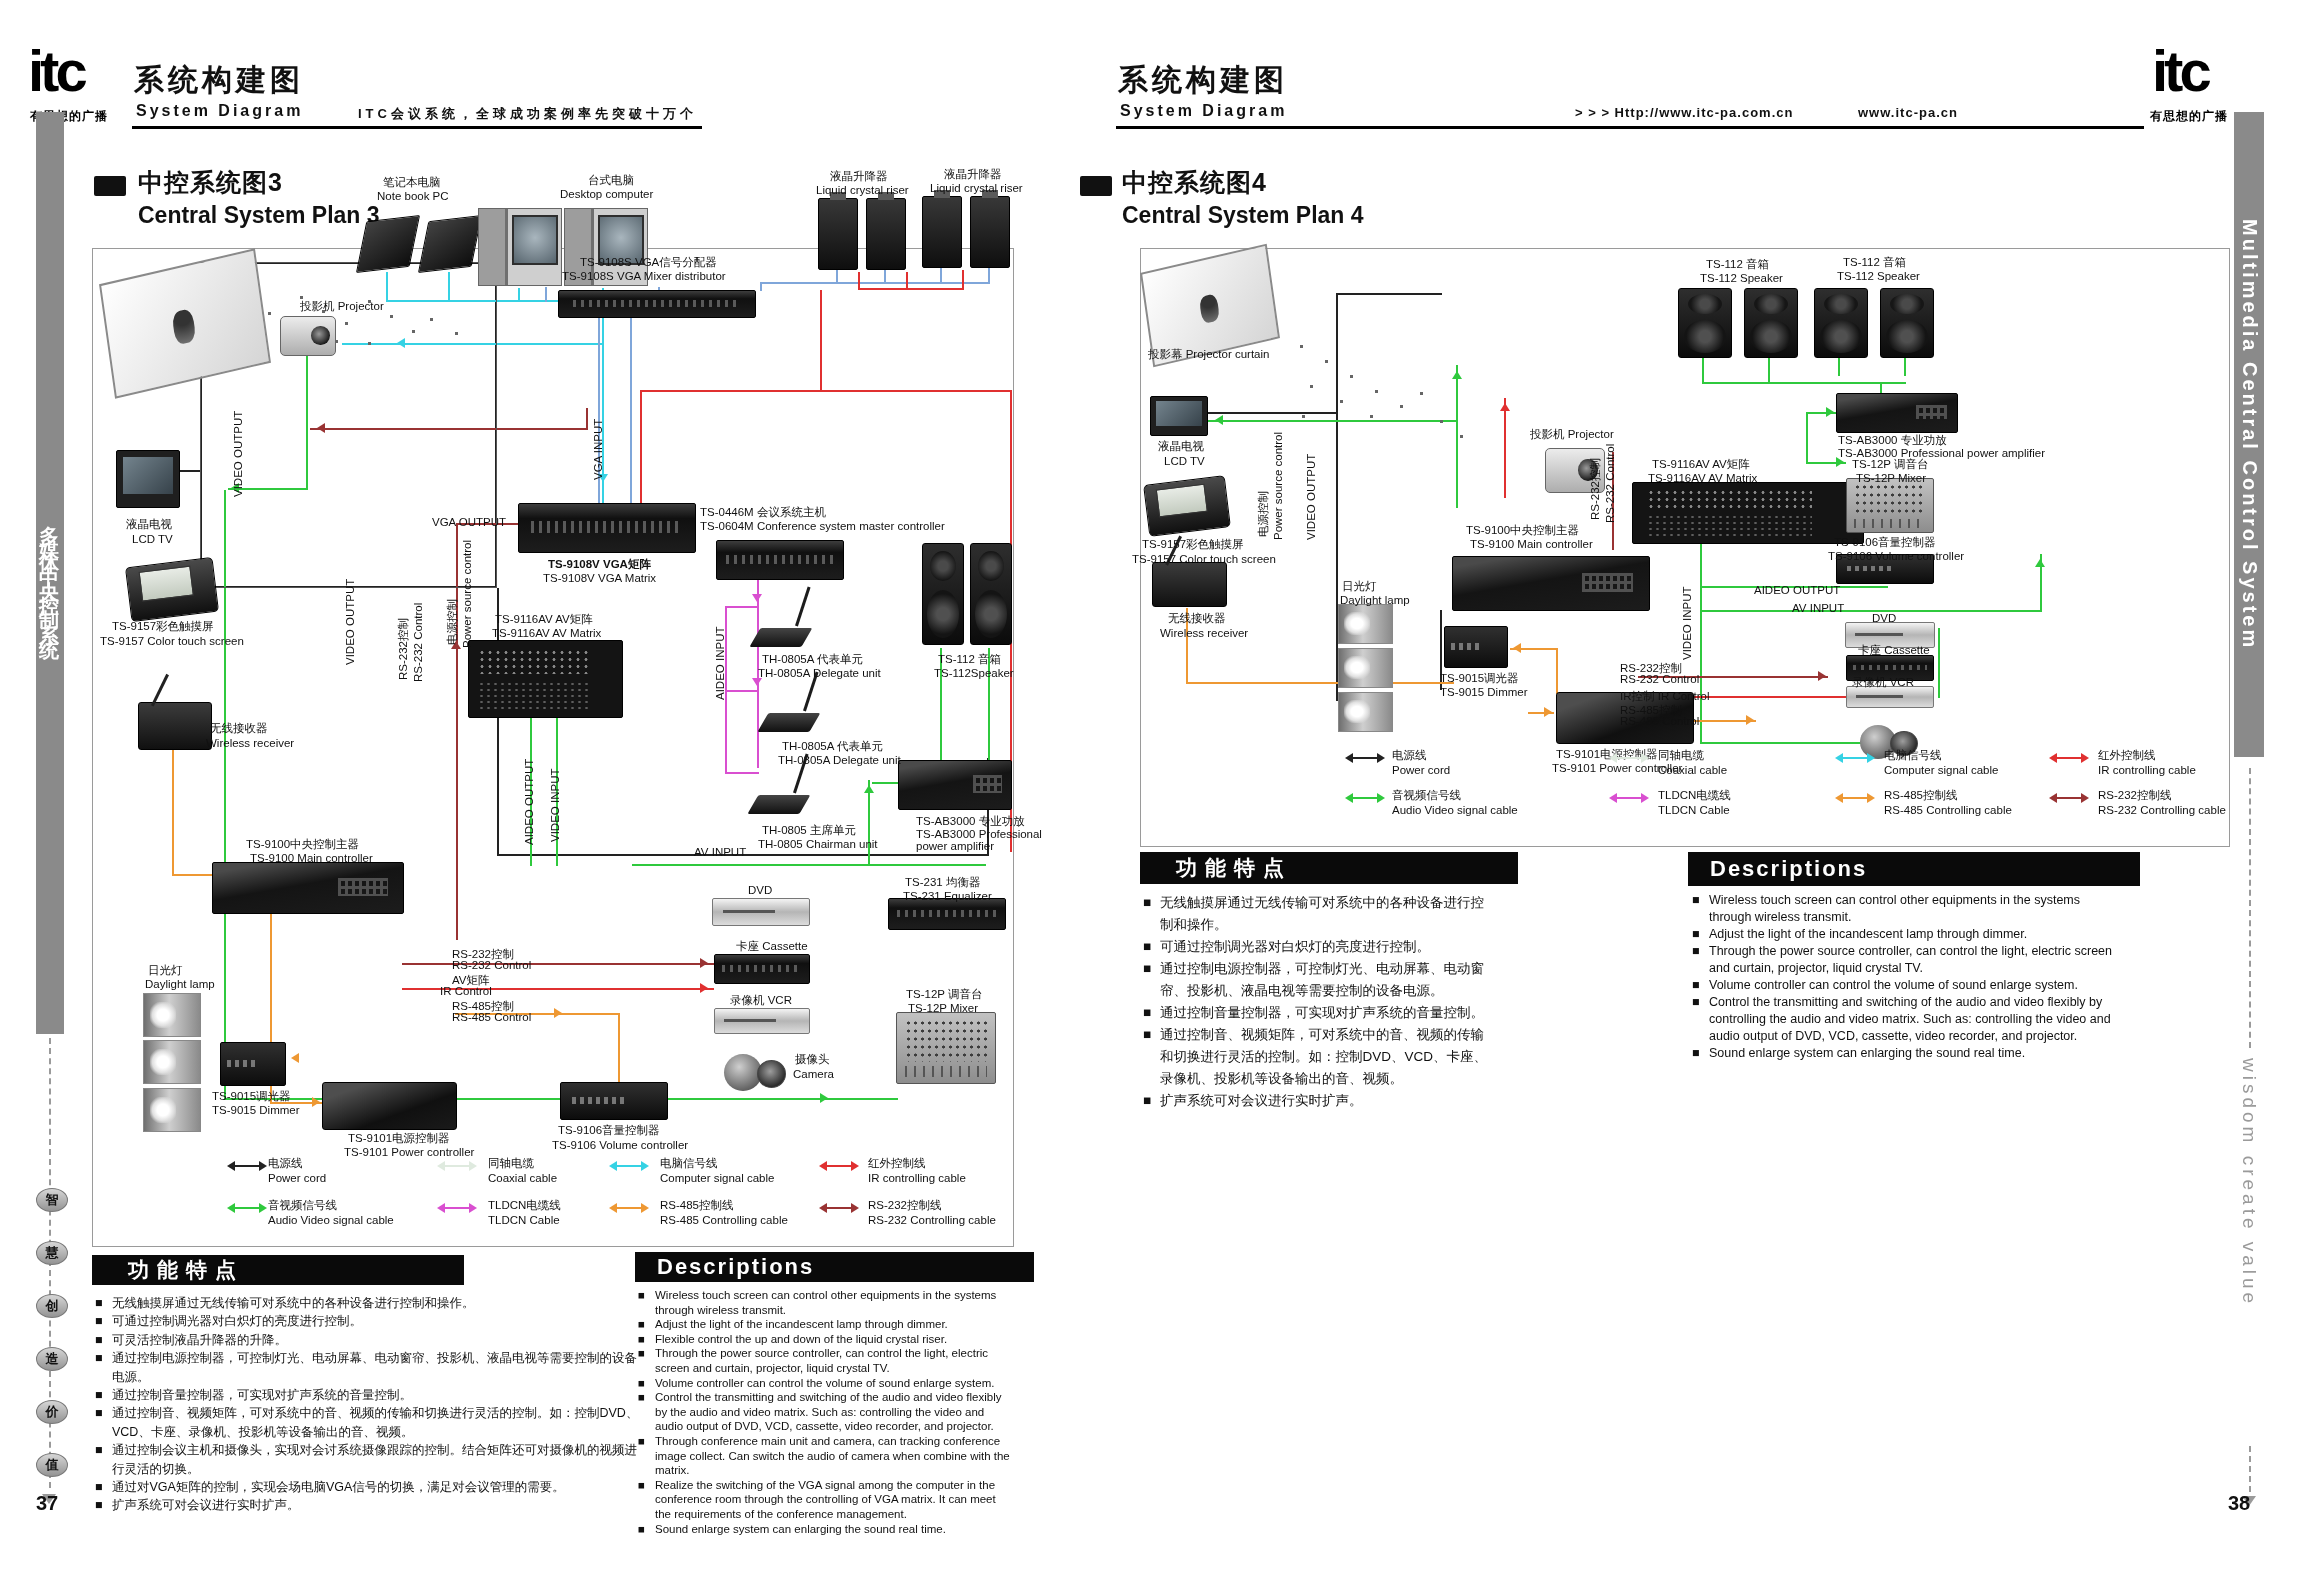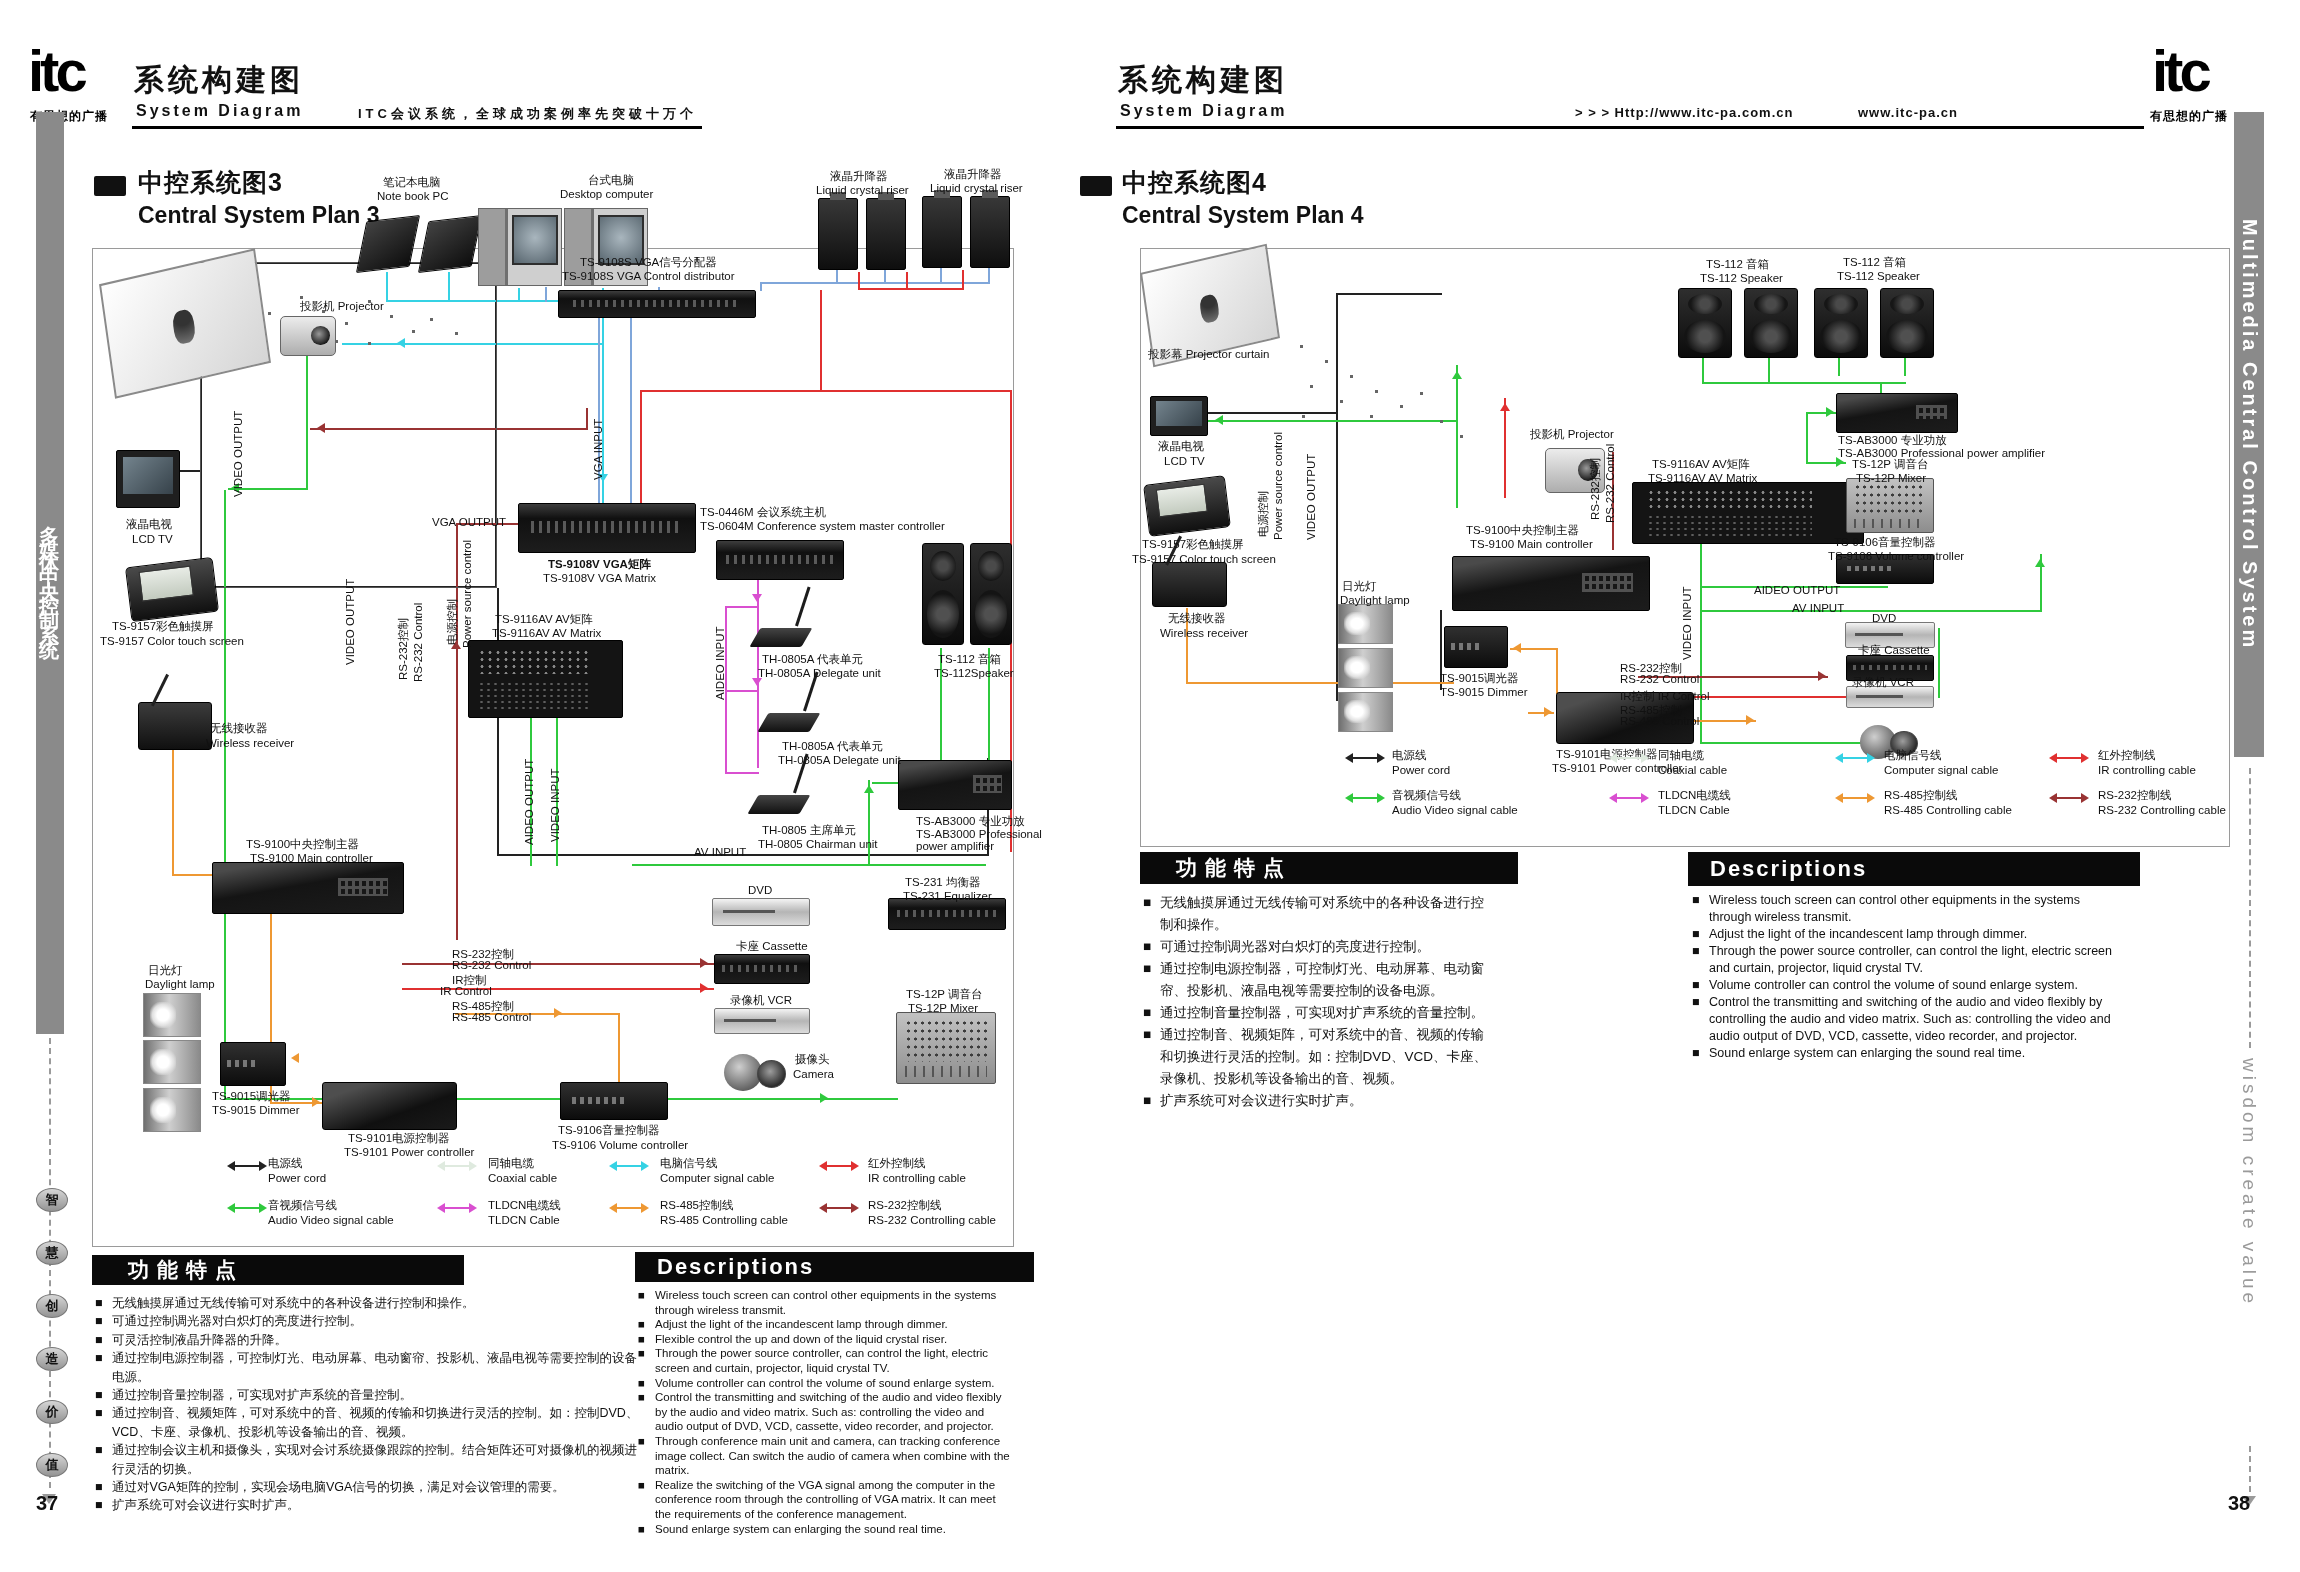--- a/index.html
+++ b/index.html
@@ -335,21 +335,21 @@
       <div class="lbl" style="left: 300px; top: 300px;">投影机 Projector</div>
       <div class="lbl" style="left: 383px; top: 176px;">笔记本电脑</div>
       <div class="lbl" style="left: 377px; top: 190px;">Note book PC</div>
       <div class="lbl" style="left: 588px; top: 174px;">台式电脑</div>
       <div class="lbl" style="left: 560px; top: 188px;">Desktop computer</div>
       <div class="lbl" style="left: 830px; top: 170px;">液晶升降器</div>
       <div class="lbl" style="left: 816px; top: 184px;">Liquid crystal riser</div>
       <div class="lbl" style="left: 944px; top: 168px;">液晶升降器</div>
       <div class="lbl" style="left: 930px; top: 182px;">Liquid crystal riser</div>
       <div class="lbl" style="left: 580px; top: 256px;">TS-9108S VGA信号分配器</div>
-      <div class="lbl" style="left: 562px; top: 270px;">TS-9108S VGA Control distributor</div>
+      <div class="lbl" style="left: 562px; top: 270px;">TS-9108S VGA Mixer distributor</div>
       <div class="lbl" style="left: 126px; top: 518px;">液晶电视</div>
       <div class="lbl" style="left: 132px; top: 533px;">LCD TV</div>
       <div class="lbl rot" style="left: 592px; top: 480px;">VGA INPUT</div>
       <div class="lbl" style="left: 432px; top: 516px;">VGA OUTPUT</div>
       <div class="lbl" style="left: 548px; top: 558px; font-weight: bold;">TS-9108V VGA矩阵</div>
       <div class="lbl" style="left: 543px; top: 572px;">TS-9108V VGA Matrix</div>
       <div class="lbl" style="left: 700px; top: 506px;">TS-0446M 会议系统主机</div>
       <div class="lbl" style="left: 700px; top: 520px;">TS-0604M Conference system master controller</div>
       <div class="lbl" style="left: 112px; top: 620px;">TS-9157彩色触摸屏</div>
       <div class="lbl" style="left: 100px; top: 635px;">TS-9157 Color touch screen</div>
@@ -392,21 +392,21 @@
       <div class="lbl" style="left: 246px; top: 838px;">TS-9100中央控制主器</div>
       <div class="lbl" style="left: 250px; top: 852px;">TS-9100 Main controller</div>
       <div class="lbl" style="left: 148px; top: 964px;">日光灯</div>
       <div class="lbl" style="left: 145px; top: 978px;">Daylight lamp</div>
       <div class="lbl" style="left: 212px; top: 1090px;">TS-9015调光器</div>
       <div class="lbl" style="left: 212px; top: 1104px;">TS-9015 Dimmer</div>
       <div class="lbl" style="left: 348px; top: 1132px;">TS-9101电源控制器</div>
       <div class="lbl" style="left: 344px; top: 1146px;">TS-9101 Power controller</div>
       <div class="lbl" style="left: 452px; top: 948px;">RS-232控制</div>
       <div class="lbl" style="left: 452px; top: 959px;">RS-232 Control</div>
-      <div class="lbl" style="left: 452px; top: 974px;">IR控制</div>
+      <div class="lbl" style="left: 452px; top: 974px;">AV矩阵</div>
       <div class="lbl" style="left: 440px; top: 985px;">IR Control</div>
       <div class="lbl" style="left: 452px; top: 1000px;">RS-485控制</div>
       <div class="lbl" style="left: 452px; top: 1011px;">RS-485 Control</div>
       <div class="leg-arrow" style="left: 230px; top: 1165px; background: rgb(34, 34, 34);">
         <i class="l" style="border-right-color: rgb(34, 34, 34);"></i>
         <i class="r" style="border-left-color: rgb(34, 34, 34);"></i>
       </div>
       <div class="leg-cn" style="left: 268px; top: 1156px;">电源线</div>
       <div class="leg-en" style="left: 268px; top: 1172px;">Power cord</div>
       <div class="leg-arrow" style="left: 230px; top: 1207px; background: rgb(47, 201, 61);">

